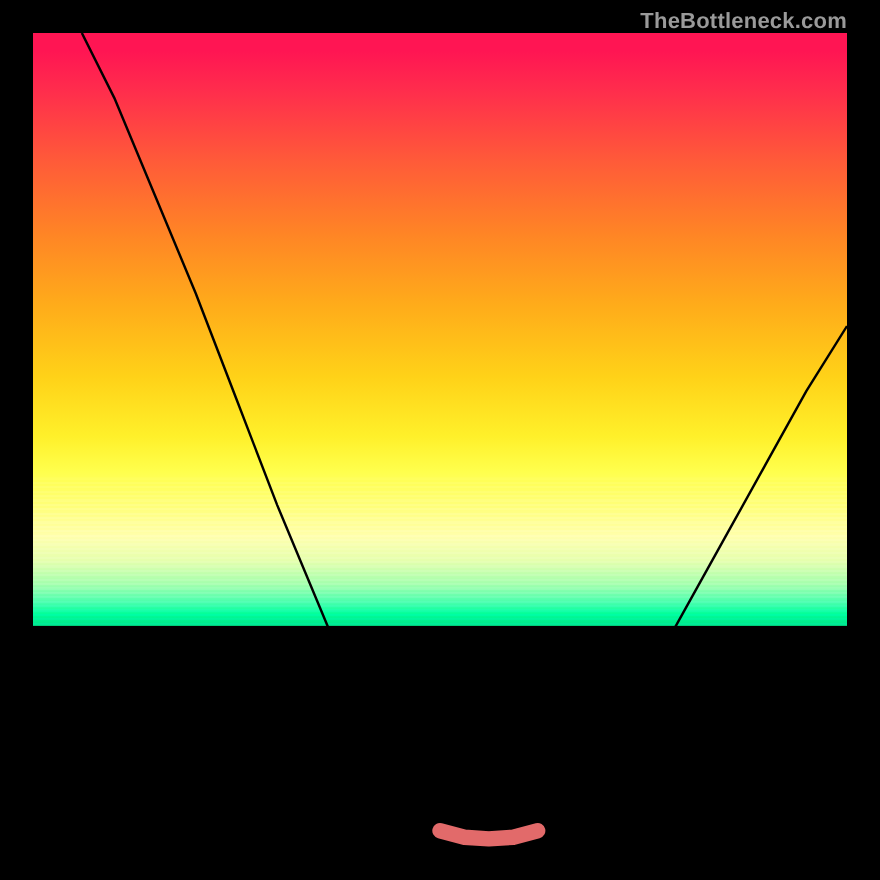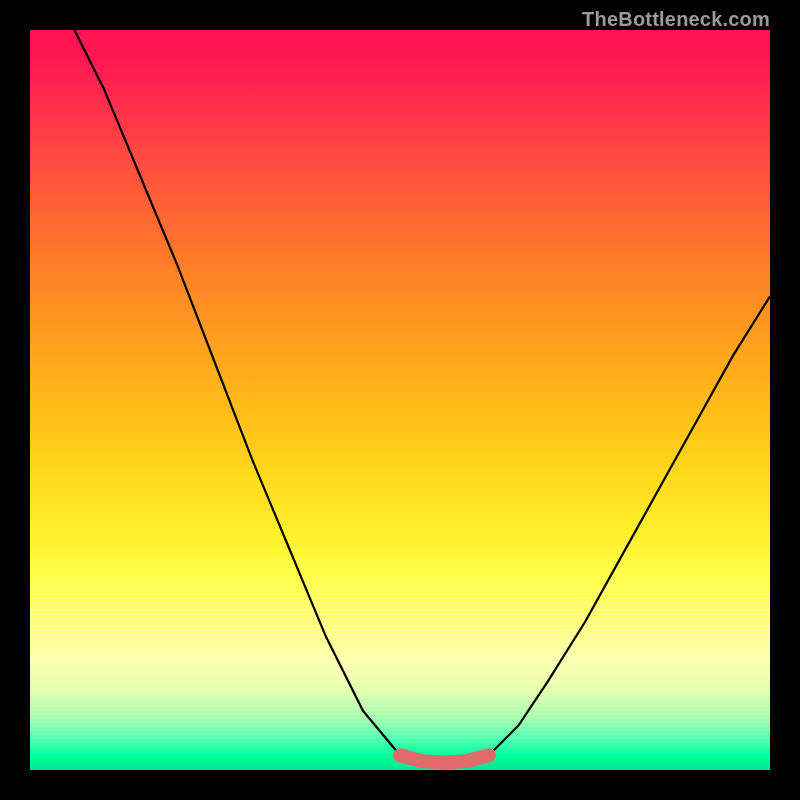--- a/index.html
+++ b/index.html
@@ -8,21 +8,21 @@
     width: 800px;
     height: 800px;
     background: #000000;
     overflow: hidden;
   }
   .chart-frame {
     position: absolute;
     left: 30px;
     top: 30px;
     width: 740px;
-    height: 740px;
+    height: 539px;
     background: #000000;
   }
   .gradient-bg {
     position: absolute;
     inset: 0;
     background: linear-gradient(
       to bottom,
       #ff1553 0%,
       #ff1553 3%,
       #ff2e4c 10%,

